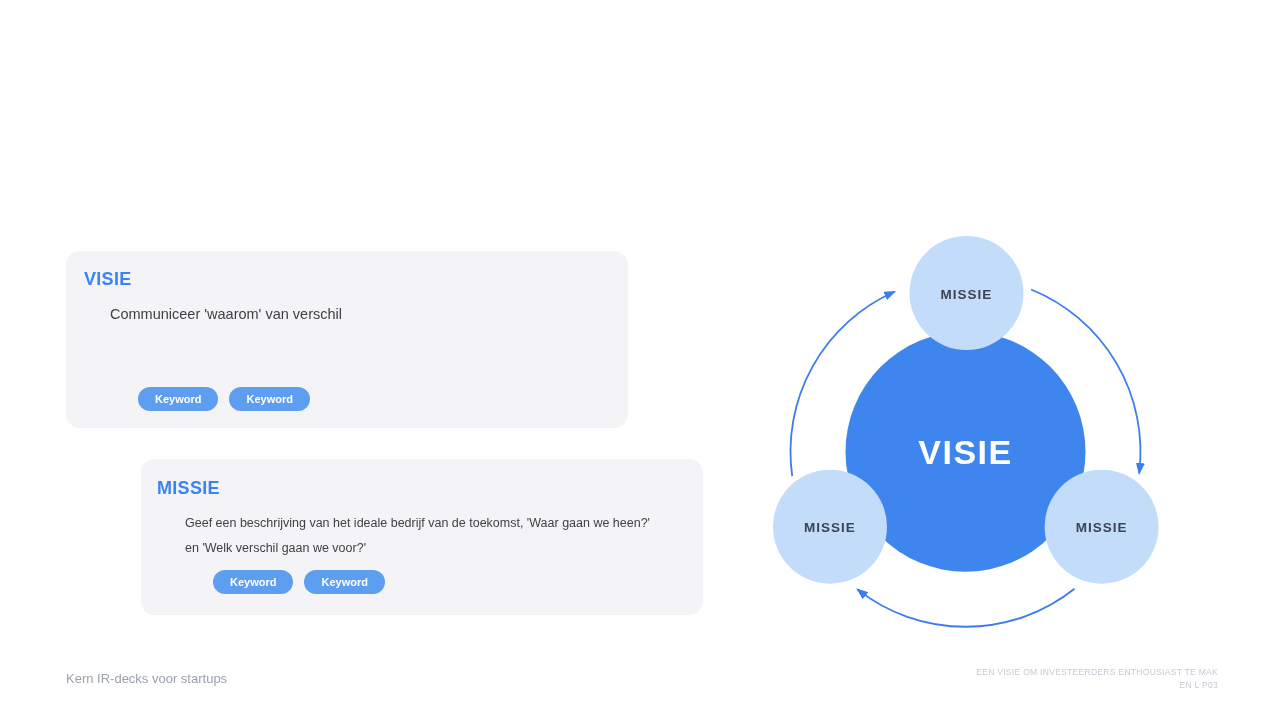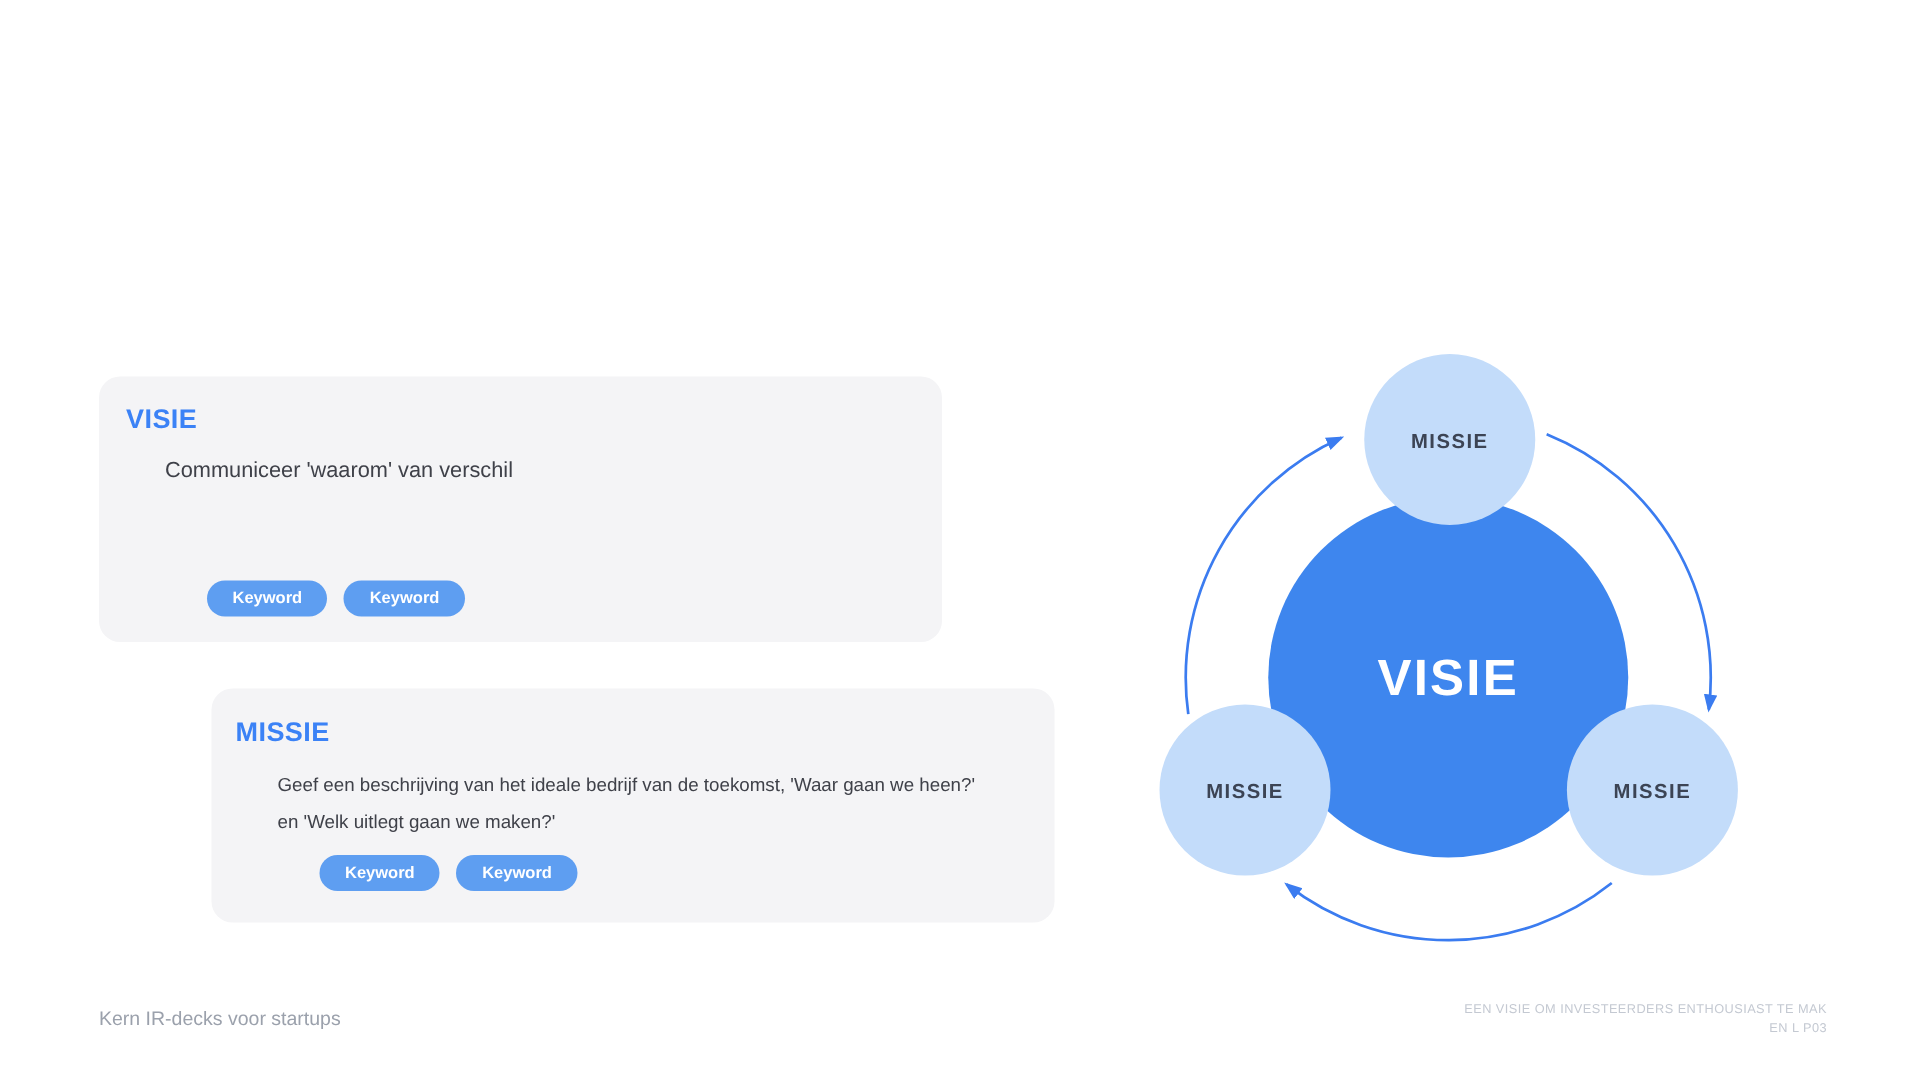--- a/index.html
+++ b/index.html
@@ -83,21 +83,21 @@
     <div class="pills">
       <button class="pill">Keyword</button>
       <button class="pill">Keyword</button>
     </div>
   </section>
 
   <section class="card card-missie">
     <h2>MISSIE</h2>
     <div class="card-body">
       <div>Geef een beschrijving van het ideale bedrijf van de toekomst, 'Waar gaan we heen?'</div>
-      <div>en 'Welk uitlegt gaan we maken?'</div>
+      <div>en 'Welk verschil gaan we voor?'</div>
     </div>
     <div class="pills">
       <button class="pill">Keyword</button>
       <button class="pill">Keyword</button>
     </div>
   </section>
 
   <svg class="diagram" width="480" height="420" viewBox="0 0 480 420" aria-hidden="false">
     <defs>
       <marker id="arrowhead" markerUnits="userSpaceOnUse" markerWidth="14" markerHeight="11" refX="10" refY="4.5" orient="auto">

